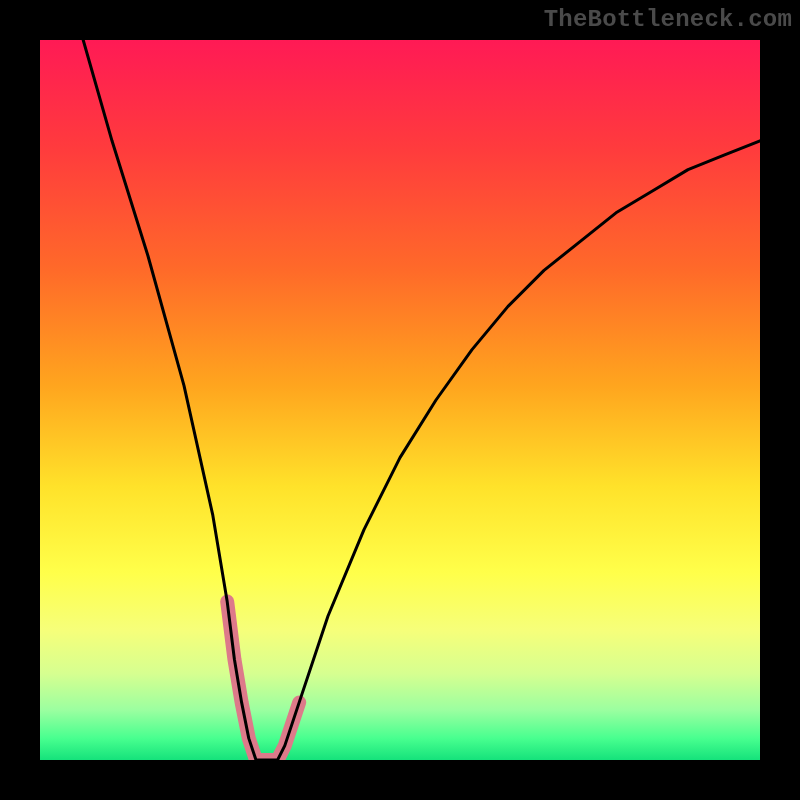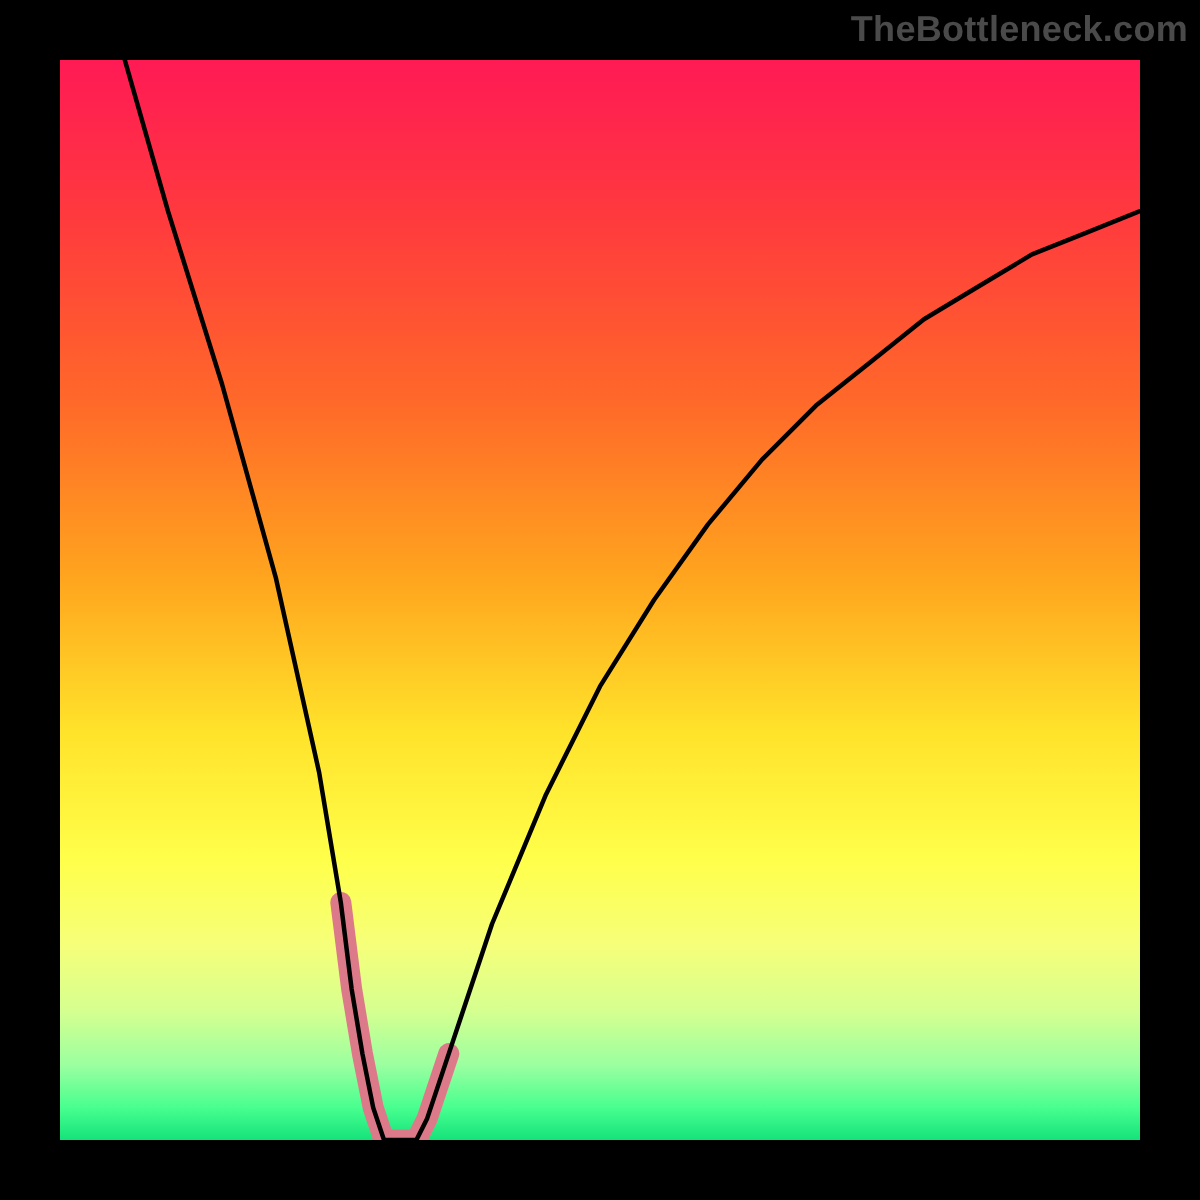--- a/index.html
+++ b/index.html
@@ -18,20 +18,21 @@
   }
   .watermark {
     position: absolute;
     top: 6px;
     right: 8px;
     color: #4a4a4a;
     font-size: 24px;
     font-weight: 600;
     letter-spacing: 0.2px;
     z-index: 50;
+    font-family: Liberation Mono, monospace;
   }
   .plot-area {
     position: absolute;
     left: 40px;
     top: 40px;
     width: 720px;
     height: 720px;
     overflow: hidden;
   }
   .plot-area svg {

